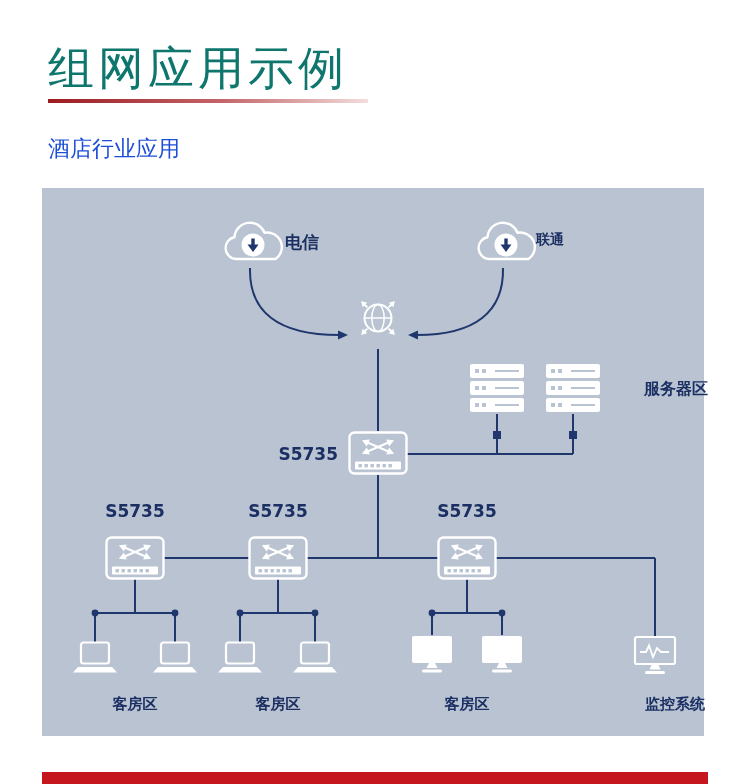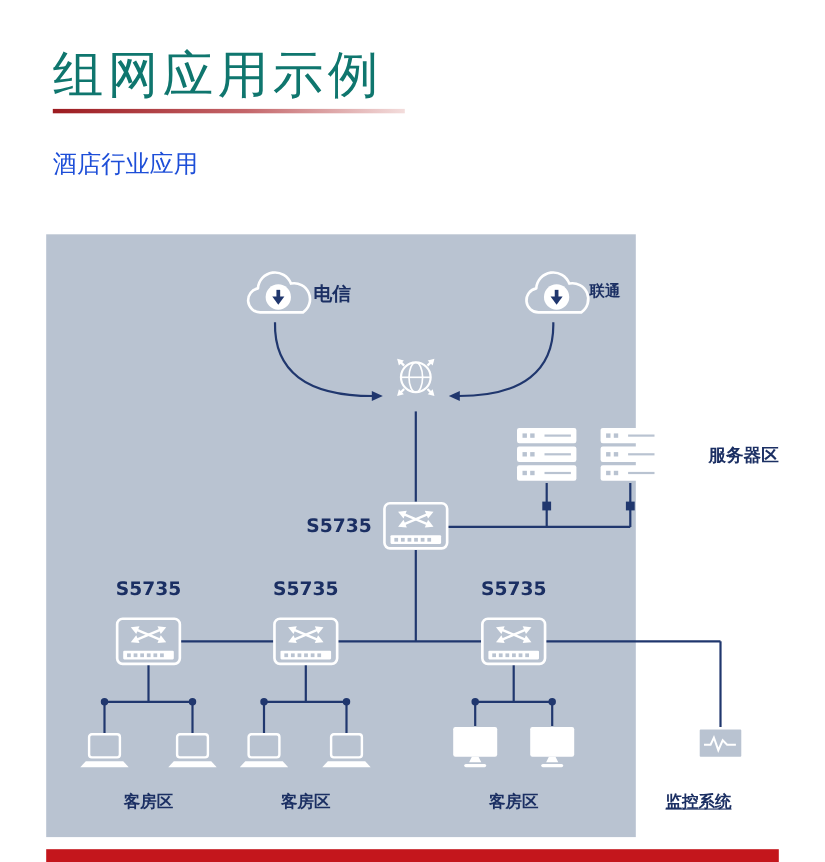--- a/index.html
+++ b/index.html
@@ -27,22 +27,22 @@
   }
   .subtitle {
     position: absolute;
     left: 48px; top: 134px;
     font-size: 22px;
     color: #1d4ed8;
     white-space: nowrap;
   }
   .panel {
     position: absolute;
-    left: 42px; top: 213px;
-    width: 536px; height: 548px;
+    left: 42px; top: 188px;
+    width: 662px; height: 548px;
     background: #b9c3d1;
   }
   .net {
     position: absolute;
     left: 0; top: 0;
     width: 666px; height: 548px;
     display: block;
   }
   .lbl {
     position: absolute;
@@ -212,16 +212,16 @@
   <div class="lbl" style="left:562px; top:191px; font-size:16px;margin-left:40px;">服务器区</div>
 
   <div class="lbl" style="left:48px;  top:313px; width:90px; text-align:center; font-size:17px;">S5735</div>
   <div class="lbl" style="left:191px; top:313px; width:90px; text-align:center; font-size:17px;">S5735</div>
   <div class="lbl" style="left:380px; top:313px; width:90px; text-align:center; font-size:17px;">S5735</div>
 
   <div class="lbl" style="left:43px;  top:507px; width:100px; text-align:center; font-size:15px;">客房区</div>
   <div class="lbl" style="left:186px; top:507px; width:100px; text-align:center; font-size:15px;">客房区</div>
   <div class="lbl" style="left:375px; top:507px; width:100px; text-align:center; font-size:15px;">客房区</div>
 
-  <div class="lbl" style="left:563px; top:507px; width:100px; text-align:left; font-size:15px;text-decoration:underline;">监控系统</div>
+  <div class="lbl" style="left:563px; top:507px; width:100px; text-align:right; font-size:15px;">监控系统</div>
 </div>
 
 <div class="bottom-bar"></div>
 
 </body></html>

